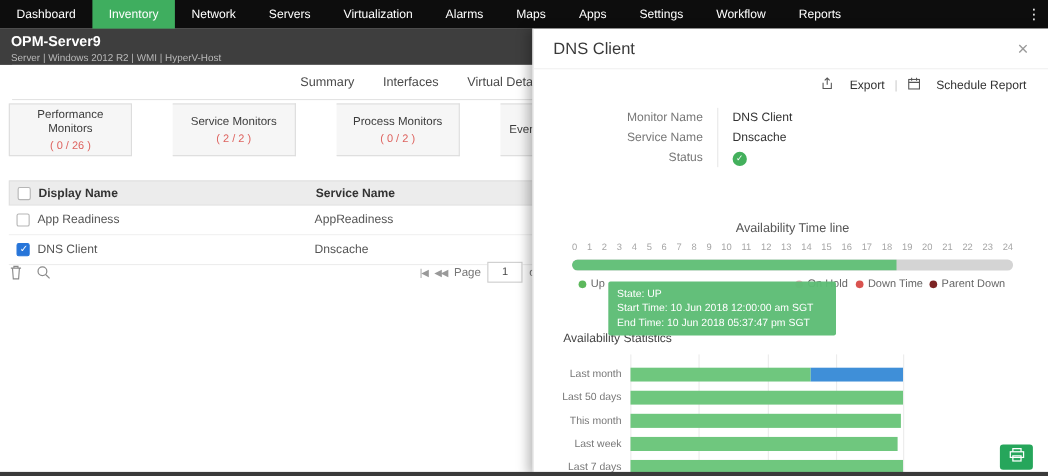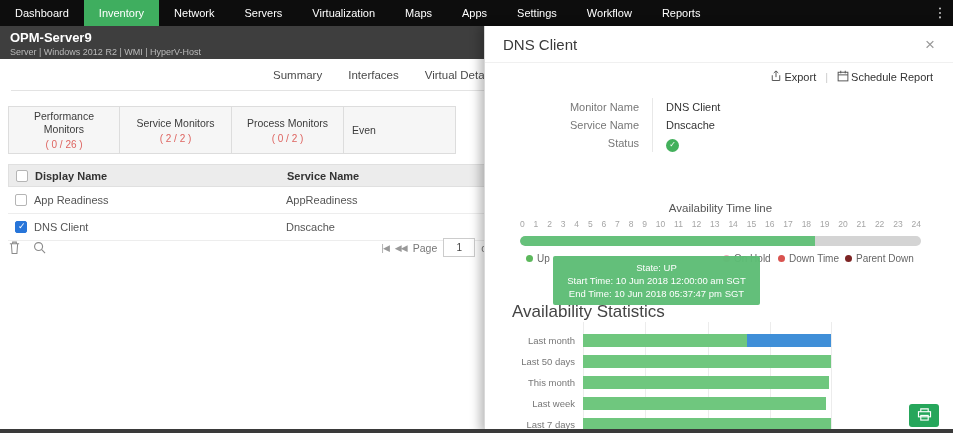--- a/index.html
+++ b/index.html
@@ -11,21 +11,21 @@
   .spacer{flex:1;}
   .kebab{width:26px;text-align:center;line-height:26px;font-size:13px;cursor:pointer;}
   
   .device-header{position:absolute;top:26px;left:0;right:0;height:33px;background:#3e3e3e;color:#fff;padding:4px 10px;box-sizing:border-box;}
   .device-name{font-size:13px;font-weight:bold;}
   .device-meta{font-size:9px;color:#b9b9b9;margin-top:2px;}
   
   .page-tabs{position:absolute;top:59px;left:11px;right:0;height:31px;background:#fff;border-bottom:1px solid #e3e3e3;display:flex;gap:26px;padding-left:262px;align-items:center;}
   .page-tab{font-size:11.5px;color:#4a4a4a;cursor:pointer;white-space:nowrap;}
   
-  .monitor-tabs{position:absolute;top:106px;left:8px;display:flex;}
+  .monitor-tabs{position:absolute;top:94px;left:8px;display:flex;gap:37px;}
   .mtab{width:112px;min-height:46px;border:1px solid #ddd;border-left:none;background:#f6f6f6;display:flex;flex-direction:column;justify-content:center;align-items:center;text-align:center;padding:3px 4px;box-sizing:border-box;cursor:pointer;}
   .mtab:first-child{border-left:1px solid #ddd;}
   .mtab-label{font-size:10.5px;color:#3c3c3c;line-height:1.25;}
   .mtab-count{font-size:10px;color:#de6460;margin-top:3px;}
   .mtab.selected{background:#fff;border-bottom:3px solid #4a4a4a;}
   .mtab.cut{align-items:flex-start;text-align:left;padding-left:8px;}
   
   .table{position:absolute;top:164px;left:8px;width:482px;font-size:11px;}
   .thead{display:flex;background:#ececec;height:23px;align-items:center;font-weight:bold;color:#333;border:1px solid #e0e0e0;box-sizing:border-box;}
   .trow{display:flex;height:26px;align-items:center;border-bottom:1px solid #ededed;color:#555;background:#fff;cursor:pointer;}
@@ -42,60 +42,61 @@
   .tf-icon{margin-right:12px;cursor:pointer;display:inline-flex;}
   .pager{margin-left:auto;display:flex;align-items:center;gap:6px;font-size:10.5px;color:#777;}
   .pg-ic{cursor:pointer;font-size:9px;color:#999;letter-spacing:-1px;}
   .page-input{width:26px;height:15px;border:1px solid #ccc;font-size:10px;text-align:center;color:#444;font-family:"Liberation Sans",sans-serif;}
   
   .panel{position:absolute;top:26px;left:484px;right:0;bottom:0;background:#fff;z-index:30;box-shadow:-4px 0 10px rgba(0,0,0,0.28);border-left:1px solid #d9d9d9;}
   .panel-header{height:36px;border-bottom:1px solid #f0f0f0;display:flex;align-items:center;padding:0 18px;}
   .panel-title{font-size:15px;color:#3a3a3a;}
   .panel-close{margin-left:auto;font-size:17px;color:#9a9a9a;cursor:pointer;line-height:1;}
   .panel-actions{position:absolute;top:44px;right:20px;display:flex;align-items:center;gap:9px;font-size:11px;color:#333;}
-  .action{display:inline-flex;align-items:center;gap:2px;cursor:pointer;}
+  .action{display:inline-flex;align-items:center;gap:14px;cursor:pointer;}
   .action-sep{color:#ccc;}
   .info{position:absolute;top:72px;left:20px;display:flex;}
   .info-labels{width:134px;text-align:right;padding-right:13px;color:#777;font-size:11px;line-height:18px;border-right:1px solid #e8e8e8;}
   .info-values{padding-left:13px;color:#333;font-size:11px;line-height:18px;}
   .status-check{width:13px;height:13px;border-radius:50%;display:inline-flex;align-items:center;justify-content:center;color:#fff;margin-top:2px;}
   .status-check::after{content:"✓";font-size:8px;}
   
   .tl-title{position:absolute;top:176px;left:35px;width:401px;text-align:center;font-size:11.5px;color:#555;}
   .tl-ticks{position:absolute;top:193px;left:35px;width:401px;display:flex;justify-content:space-between;font-size:8.5px;color:#a5a5a5;}
   .tl-track{position:absolute;top:210px;left:35px;width:401px;height:10px;border-radius:5px;overflow:hidden;}
   .tl-seg-up{height:100%;border-radius:5px 0 0 5px;}
   .tl-legend{position:absolute;top:227px;left:35px;width:410px;height:12px;font-size:10px;color:#666;}
   .tl-li{position:absolute;display:flex;align-items:center;gap:4px;white-space:nowrap;top:0;}
   .tl-li.l0{left:6px}.tl-li.l1{left:203px}.tl-li.l2{left:258px}.tl-li.l3{left:325px}
   .dot{width:7px;height:7px;border-radius:50%;display:inline-block;flex:none;}
-  .tooltip{position:absolute;top:230px;left:68px;width:191px;padding:5px 8px;border-radius:2px;color:#fff;font-size:9.5px;line-height:13px;z-index:5;opacity:.96;text-align:center;}
-  
-  .stats-title{position:absolute;top:276px;left:27px;font-size:17px;color:#444;}
-  .stats-chart{position:absolute;top:296px;left:14px;right:0;height:111px;overflow:hidden;}
+  .tooltip{position:absolute;top:230px;left:68px;width:191px;padding:5px 8px;border-radius:2px;color:#fff;font-size:9.5px;line-height:13px;z-index:5;opacity:.96;}
+  
+  .stats-title{position:absolute;top:276px;left:27px;font-size:11px;color:#444;}
+  .stats-chart{position:absolute;top:296px;left:4px;right:0;height:111px;overflow:hidden;}
   .stats-grid{position:absolute;left:84px;width:249px;top:0;bottom:0;}
   .gl{position:absolute;top:0;bottom:0;width:1px;background:#ececec;}
   .stats-rows{position:absolute;top:8px;left:0;}
   .stat-row{display:flex;align-items:center;height:21px;}
   .stat-label{width:76px;text-align:right;padding-right:8px;font-size:9.5px;color:#777;flex:none;}
   .stat-bar{height:13px;width:248px;display:flex;overflow:hidden;}
   .seg-up,.seg-nm{height:100%;flex:none;}
   
   .fab{position:absolute;right:14px;bottom:6px;width:30px;height:23px;border-radius:3px;display:flex;align-items:center;justify-content:center;cursor:pointer;z-index:40;}
   .bottom-strip{position:absolute;left:0;right:0;bottom:0;height:4px;background:#3a3a3a;z-index:99;}
 </style>
 </head>
 <body>
 
 <div class="topnav">
   <div class="nav-item">Dashboard</div>
   <div class="nav-item active" style="background: rgb(63, 174, 95);">Inventory</div>
   <div class="nav-item">Network</div>
   <div class="nav-item">Servers</div>
   <div class="nav-item">Virtualization</div>
+  <div class="nav-item">Alarms</div>
   <div class="nav-item">Maps</div>
   <div class="nav-item">Apps</div>
   <div class="nav-item">Settings</div>
   <div class="nav-item">Workflow</div>
   <div class="nav-item">Reports</div>
   <div class="spacer"></div>
   <div class="kebab">⋮</div>
 </div>
 
 <div class="device-header">

